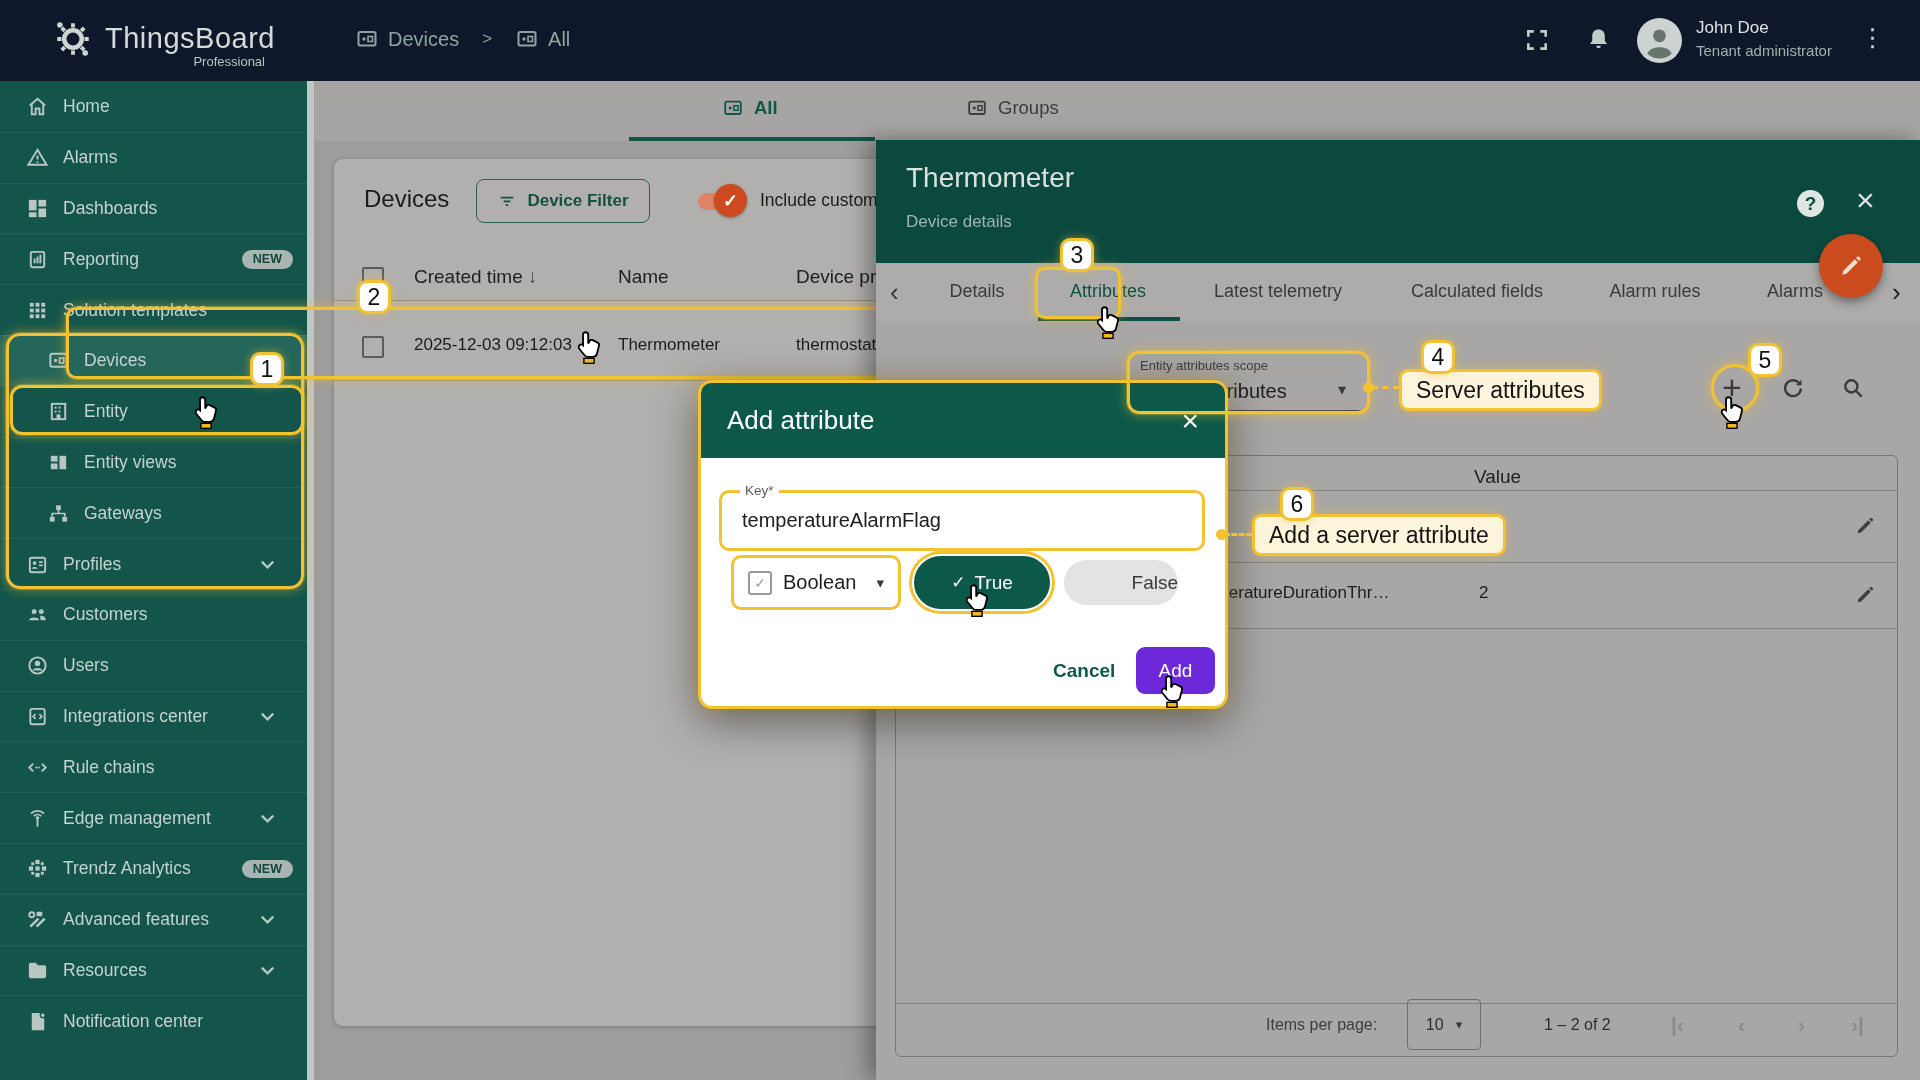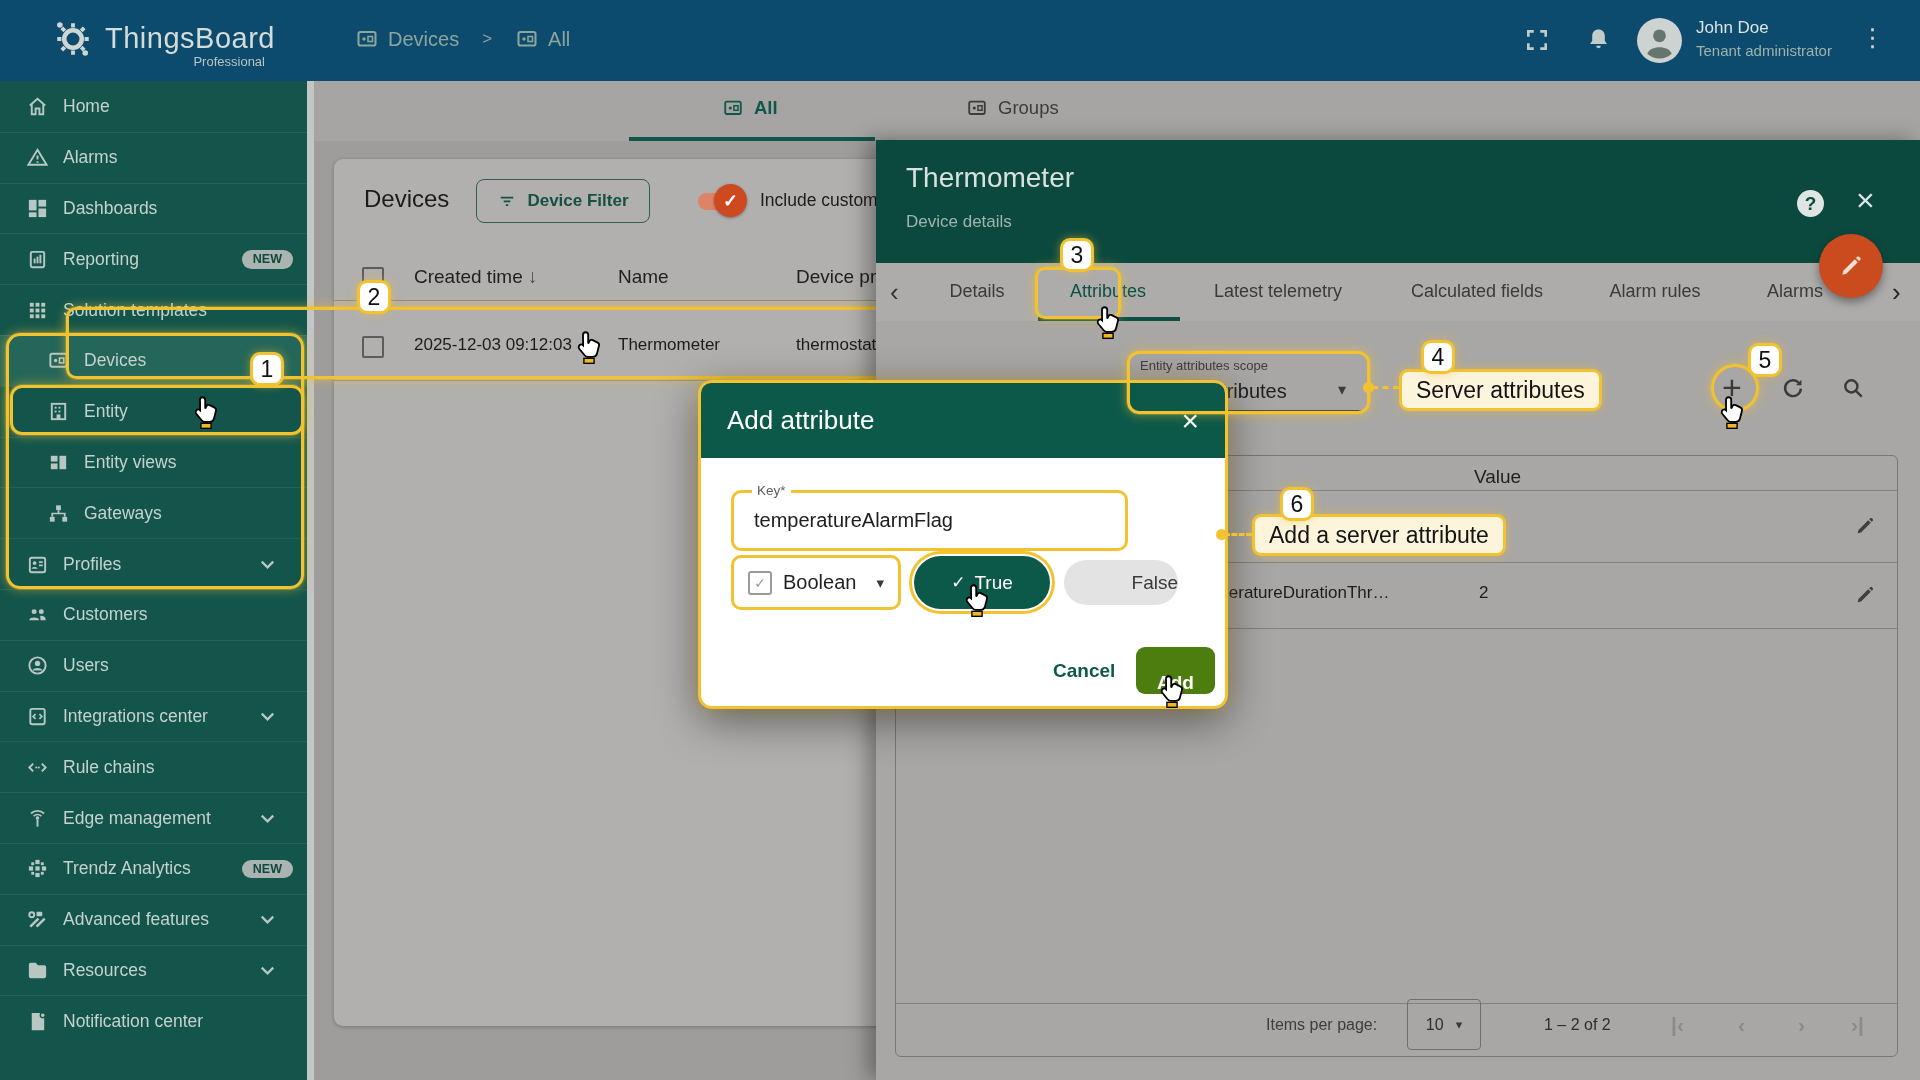--- a/index.html
+++ b/index.html
@@ -1,20 +1,20 @@
 <!DOCTYPE html>
 <html><head>
 <meta charset="utf-8">
 <style>
   html,body{margin:0;padding:0;background:#777}
   #app{position:relative;width:1920px;height:1080px;background:#9f9d9b;font-family:"Liberation Sans",sans-serif;overflow:hidden}
   .abs{position:absolute}
   svg.ic{display:block}
   
-  .tophdr{left:0;top:0;width:1920px;height:81px;background:#0c4a6e;z-index:3}
+  .tophdr{left:0;top:0;width:1920px;height:81px;background:#0f172a;z-index:3}
   .brand-name{font-size:29px;color:#d3dcd8;letter-spacing:.5px}
   .brand-sub{font-size:13px;color:#b7c5c0}
   .crumb{font-size:20px;color:#8da59d}
   .hdr-user-name{font-size:17px;color:#dde4e1}
   .hdr-user-role{font-size:15px;color:#9db3ac}
   
   .sidebar{left:0;top:81px;width:307px;height:999px;background:#13554b;z-index:4;overflow:hidden}
   .si{display:flex;align-items:center;height:50.8px;padding:0 14px 0 26px;color:#c6d2cd;font-size:17.5px;border-top:1px solid rgba(255,255,255,.07);box-sizing:border-box;cursor:pointer}
   .si:first-child{border-top:none}
   .si.sub{padding-left:47px}
@@ -522,21 +522,21 @@
       <div class="abs pager-ic" style="left:955px;top:557px">›|</div>
     </div>
   </div>
 
   <div class="abs modal">
     <div class="modal-hdr">
       <span style="font-size:26px;color:#fff;font-weight:500">Add attribute</span>
       <span style="margin-left:auto;font-size:30px;color:#fff;line-height:1">×</span>
     </div>
 
-    <div class="yfield" style="left:30px;top:107px;width:397px;height:61px">
+    <div class="yfield" style="left:18px;top:107px;width:486px;height:61px">
       <div class="abs" style="left:18px;top:-10px;background:#fff;padding:0 5px;font-size:13.5px;color:#5c5c5c">Key*</div>
       <div class="abs" style="left:20px;top:16px;font-size:20px;color:#202020">temperatureAlarmFlag</div>
     </div>
 
     <div class="yfield" style="left:30px;top:172px;width:170px;height:55px;display:flex;align-items:center;padding:0 14px;gap:11px">
       <span style="width:20px;height:20px;border:2px solid #9a9a9a;border-radius:3px;color:#9a9a9a;font-size:14px;display:flex;align-items:center;justify-content:center;flex:none">
           <span>✓</span>
         </span>
       <span style="font-size:20px;color:#1f1f1f">Boolean</span>
       <span style="margin-left:auto;font-size:15px;color:#3a3a3a">▾</span>
@@ -544,21 +544,21 @@
 
     <div class="pill-true" style="left:213px;top:173px;width:136px;height:53px">
       <span style="font-size:17px">✓</span>
       <span>True</span>
     </div>
     <div class="pill-false" style="left:363px;top:177px;width:114px;height:45px">
       <span>False</span>
     </div>
 
     <div class="abs" style="left:352px;top:277px;font-size:19px;font-weight:bold;color:#0c594a">Cancel</div>
-    <div class="abs" style="left:435px;top:264px;width:79px;height:47px;background:#4d7c0f;border-radius:9px;display:flex;align-items:flex-end;justify-content:center;color:#fff;font-size:19px;font-weight:bold">
+    <div class="abs" style="left:435px;top:264px;width:79px;height:47px;background:#6d28d9;border-radius:9px;display:flex;align-items:center;justify-content:center;color:#fff;font-size:19px;font-weight:normal">
       <span>Add</span>
     </div>
   </div>
 
   <div class="anno" style="left:66px;top:307px;width:1140px;height:72px;border-radius:10px;z-index:5"></div>
 
   <div class="anno" style="left:6px;top:333px;width:298px;height:256px;border-radius:14px;z-index:50"></div>
   <div class="anno" style="left:10px;top:385px;width:294px;height:50px;border-radius:12px;z-index:50"></div>
 
   <div class="anno" style="left:1035px;top:267px;width:86px;height:52px;border-radius:10px;z-index:50"></div>

